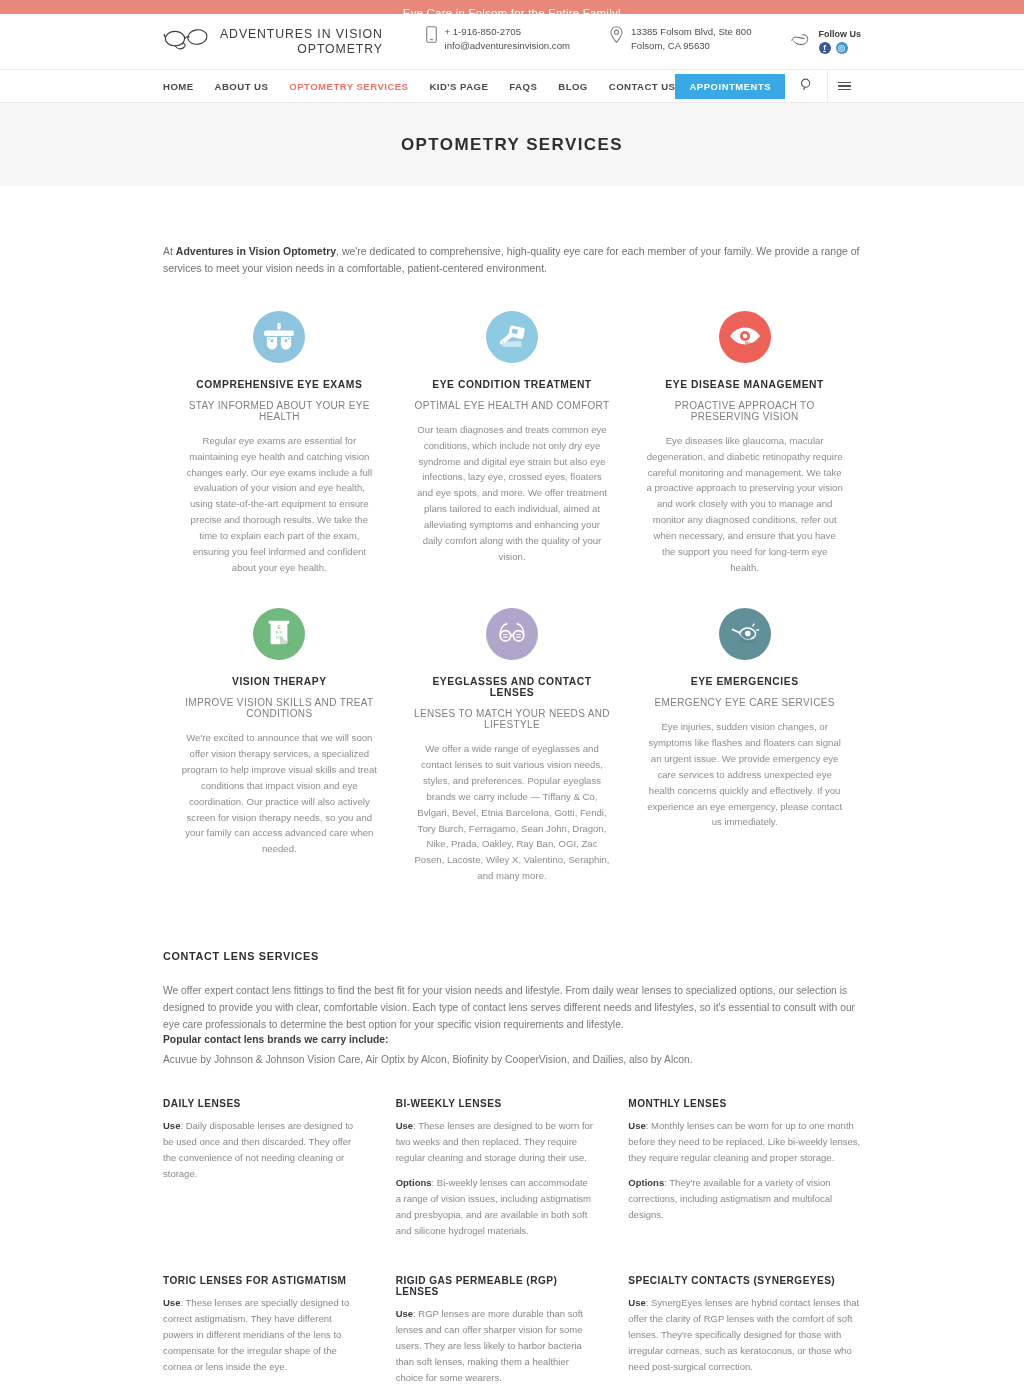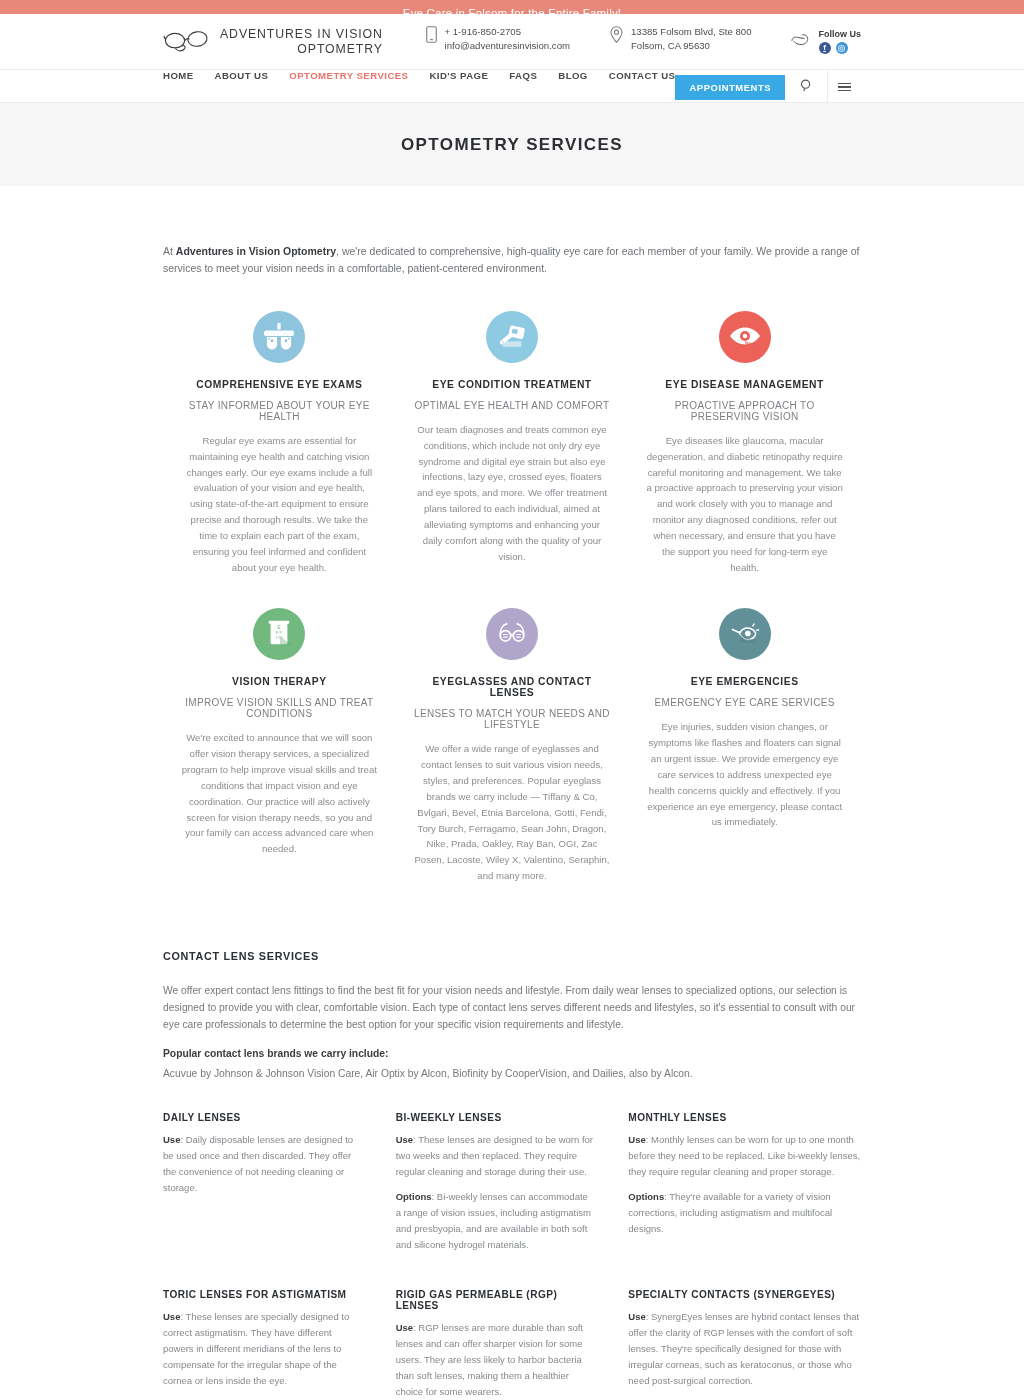--- a/index.html
+++ b/index.html
@@ -26,21 +26,21 @@
 
   
   .header {
     height: 55px;
     background: #fff;
     display: flex;
     align-items: center;
     padding: 0 163px 0 163px;
     position: relative;
   }
-  .logo-wrap { display: flex; align-items: flex-end; gap: 9px; }
+  .logo-wrap { display: flex; align-items: flex-start; gap: 9px; }
   .logo-mark { width: 48px; height: 28px; flex: 0 0 48px; }
   .logo-text {
     font-size: 12.3px;
     letter-spacing: .9px;
     color: #3c3c3c;
     line-height: 1.22;
     text-align: right;
     font-weight: 400;
   }
   .header-right {
@@ -69,21 +69,21 @@
   }
   .sdot.fb { background: #3b5998; }
   .sdot.ig { background: #3f94d6; }
 
   
   .navbar {
     border-top: 1px solid #ececec;
     border-bottom: 1px solid #ececec;
     height: 34px;
     display: flex;
-    align-items: flex-start;
+    align-items: center;
     padding: 0 163px;
     background: #fff;
   }
   .nav-links { display: flex; align-items: center; gap: 21px; }
   .nav-links a {
     font-size: 9.6px;
     letter-spacing: .45px;
     color: #4a4a4a;
     text-decoration: none;
     font-weight: 700;
@@ -165,21 +165,21 @@
   
   .section-head {
     margin-top: 66px;
     font-size: 10.8px;
     font-weight: 700;
     letter-spacing: .7px;
     color: #2c3034;
     text-transform: uppercase;
   }
   .lens-intro { margin-top: 21px; font-size: 10.3px; line-height: 1.65; color: #75797d; }
-  .brands-label { margin-top: 14px; font-size: 10.3px; font-weight: 700; color: #3a3d40; }
+  .brands-label { font-size: 10.3px; font-weight: 700; color: #3a3d40; }
   .brands-line { margin-top: 7px; font-size: 10.3px; line-height: 1.6; color: #75797d; }
 
   .lens-grid { display: flex; margin-top: 30px; }
   .lens-col { width: 33.333%; padding-right: 33px; }
   .lens-col:last-child { padding-right: 0; }
   .lens-col h4 {
     font-size: 10.1px;
     font-weight: 700;
     letter-spacing: .45px;
     color: #2c3034;

